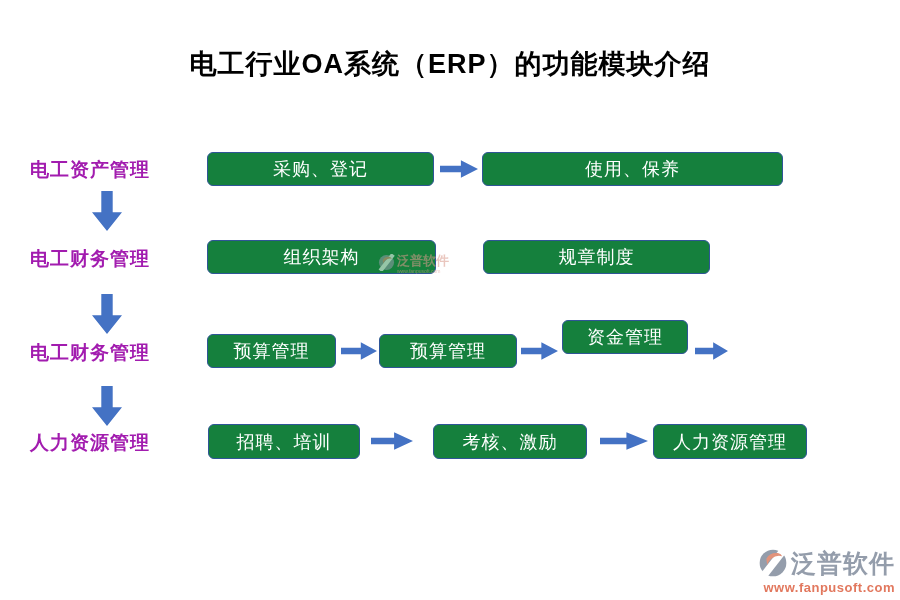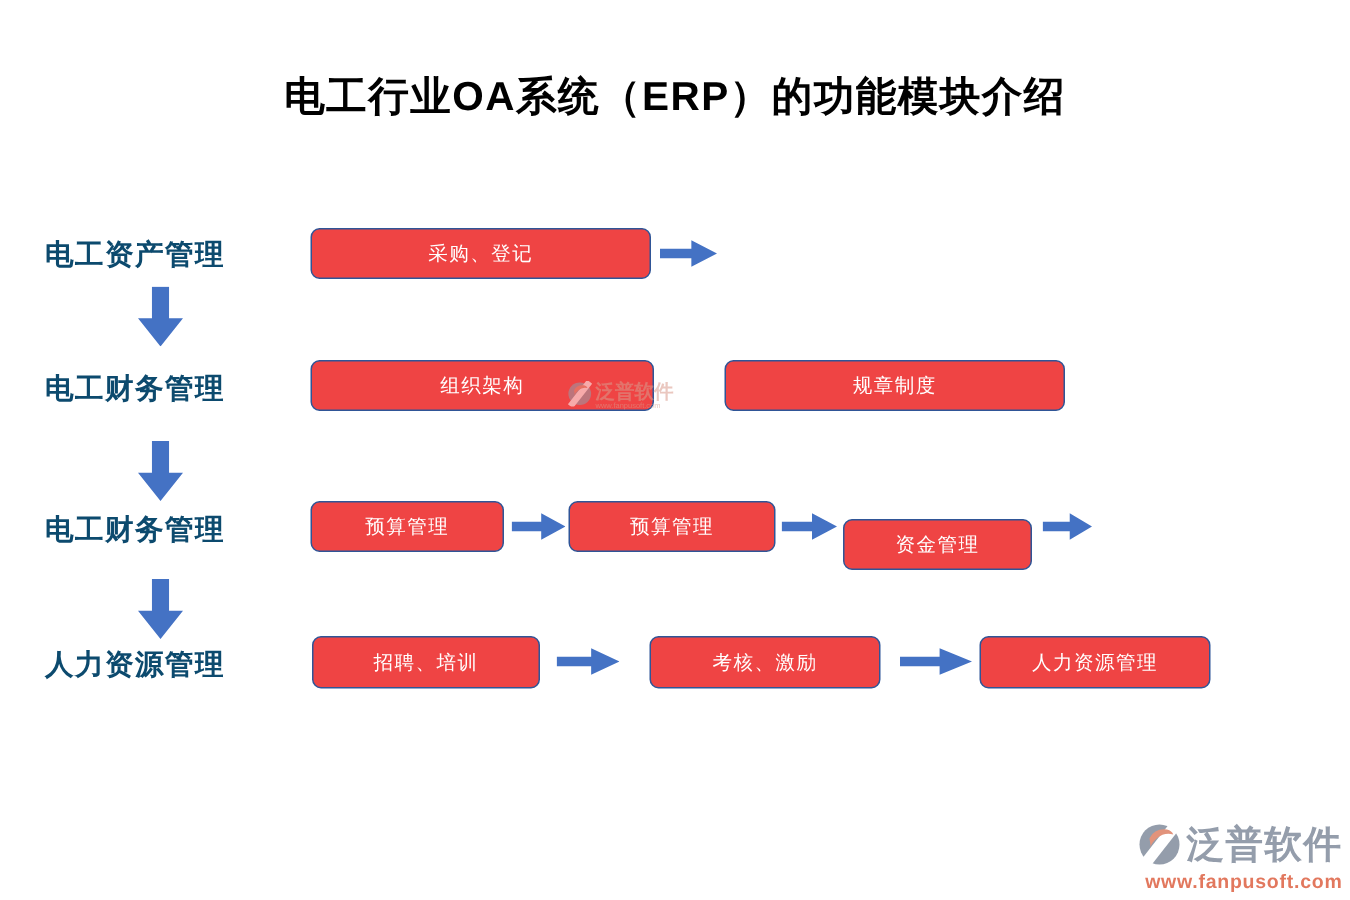--- a/index.html
+++ b/index.html
@@ -7,29 +7,29 @@
   .stage{position:relative;width:900px;height:600px;background:#fff;overflow:hidden;}
 
   .title{
     position:absolute;left:0;right:0;top:46px;margin:0;
     text-align:center;font-size:27px;font-weight:bold;color:#000;
     letter-spacing:1px;
   }
 
   .rowlabel{
     position:absolute;left:30px;
-    font-size:19px;font-weight:bold;color:#0c4a6e;letter-spacing:1px;
+    font-size:19px;font-weight:bold;color:#a21caf;letter-spacing:1px;
     white-space:nowrap;
   }
 
   .box{
     position:absolute;height:34px;
-    background:#ef4444;border:1.5px solid #2F5597;border-radius:6px;
+    background:#15803d;border:1.5px solid #2F5597;border-radius:6px;
     box-sizing:border-box;
-    color:#fff;font-size:13px;letter-spacing:1px;
+    color:#fff;font-size:18px;letter-spacing:1px;
     display:flex;align-items:center;justify-content:center;
     white-space:nowrap;
   }
 
   .arrow-right{
     position:absolute;height:20px;background:#4472C4;
     clip-path:polygon(0 34%,55% 34%,55% 6%,100% 50%,55% 94%,55% 66%,0 66%);
   }
   .arrow-down{
     position:absolute;width:30px;height:40px;background:#4472C4;
@@ -70,41 +70,42 @@
   <div class="rowlabel" style="top:246px">电工财务管理</div>
   <div class="rowlabel" style="top:340px">电工财务管理</div>
   <div class="rowlabel" style="top:430px">人力资源管理</div>
 
   <div class="arrow-down" style="left:92px;top:191px"></div>
   <div class="arrow-down" style="left:92px;top:294px"></div>
   <div class="arrow-down" style="left:92px;top:386px"></div>
 
   <div class="box" style="left:207px;top:152px;width:227px">采购、登记</div>
   <div class="arrow-right" style="left:440px;top:159px;width:38px"></div>
+  <div class="box" style="left:482px;top:152px;width:301px">使用、保养</div>
 
   <div class="box" style="left:207px;top:240px;width:229px">组织架构</div>
   <div class="box" style="left:483px;top:240px;width:227px">规章制度</div>
 
   <div class="watermark">
     <svg class="logo-svg" width="17" height="17" viewBox="0 0 36 36">
       <circle cx="18" cy="18" r="16" fill="#949DAB"></circle>
       <rect x="14" y="-4" width="9" height="44" fill="#ffffff" transform="rotate(38 18 18)"></rect>
       <path d="M10 13 Q14 5 24 6 Q28 7 29 10 Q22 8 16 13 Q12 16 11 20 Z" fill="#E2937B"></path>
     </svg>
     <div class="wm-col">
       <div class="wm-name">泛普软件</div>
       <div class="wm-url">www.fanpusoft.com</div>
     </div>
   </div>
 
   <div class="box" style="left:207px;top:334px;width:129px">预算管理</div>
   <div class="arrow-right" style="left:341px;top:341px;width:36px"></div>
   <div class="box" style="left:379px;top:334px;width:138px">预算管理</div>
   <div class="arrow-right" style="left:521px;top:341px;width:37px"></div>
-  <div class="box" style="left:562px;top:346px;width:126px">资金管理</div>
+  <div class="box" style="left:562px;top:320px;width:126px">资金管理</div>
   <div class="arrow-right" style="left:695px;top:341px;width:33px"></div>
 
   <div class="box" style="left:208px;top:424px;width:152px;height:35px">招聘、培训</div>
   <div class="arrow-right" style="left:371px;top:431px;width:42px"></div>
   <div class="box" style="left:433px;top:424px;width:154px;height:35px">考核、激励</div>
   <div class="arrow-right" style="left:600px;top:431px;width:48px"></div>
   <div class="box" style="left:653px;top:424px;width:154px;height:35px">人力资源管理</div>
 
   <div class="brand">
     <div class="brand-row">

